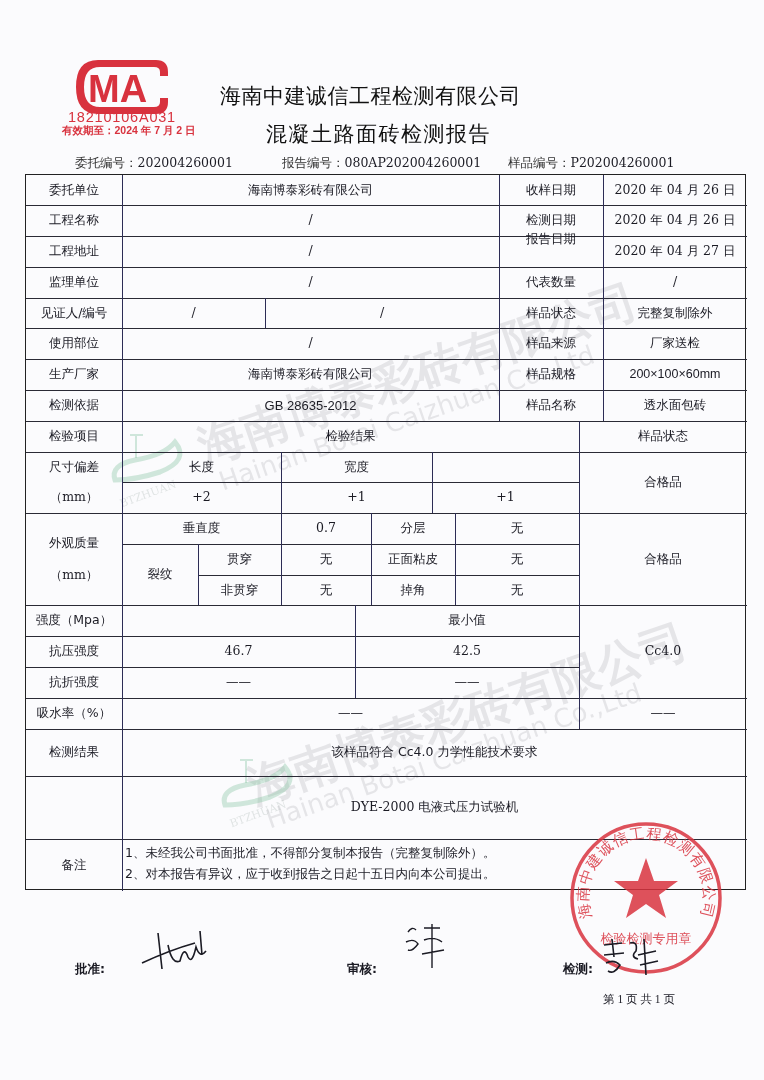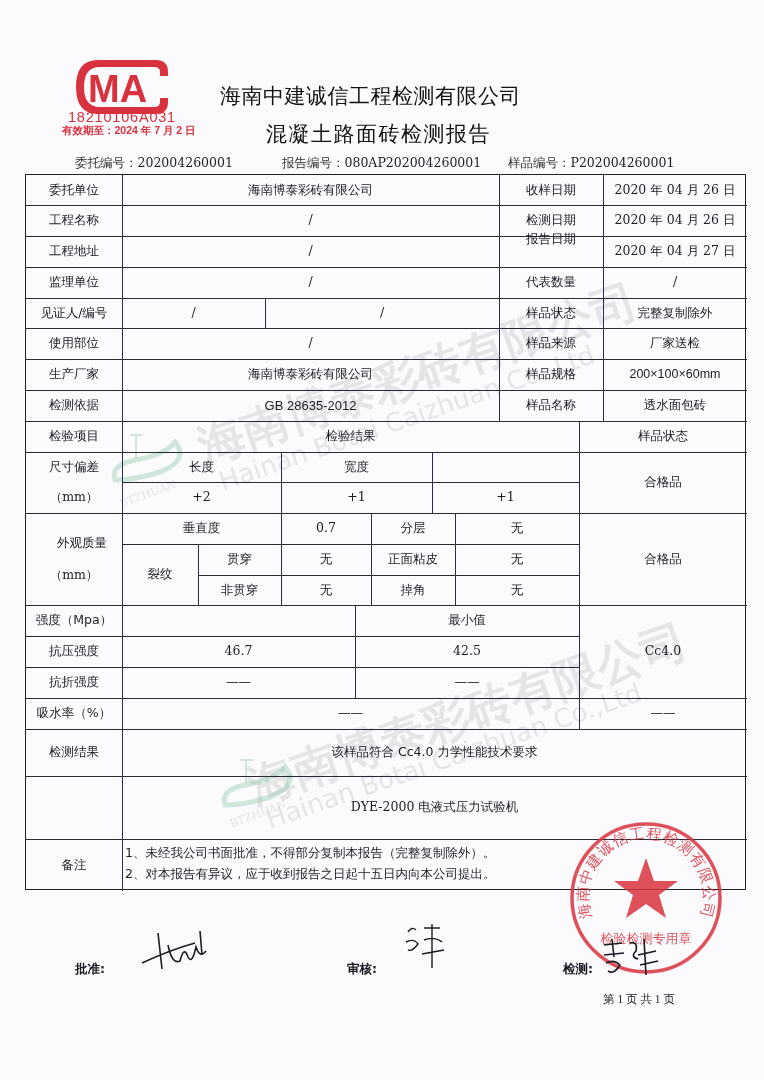--- a/index.html
+++ b/index.html
@@ -157,21 +157,21 @@
 
   <div class="cell lbl-txt" style="left:0;width:96px;top:277px;height:30px">尺寸偏差</div>
   <div class="cell" style="left:0;width:96px;top:307px;height:31px">（mm）</div>
   <div class="cell lbl-txt" style="left:255px;width:151px;top:277px;height:30px">宽度</div>
   <div class="cell lbl-txt" style="left:96px;width:159px;top:277px;height:30px">长度</div>
   <div class="cell" style="left:96px;width:159px;top:307px;height:31px">+2</div>
   <div class="cell" style="left:255px;width:151px;top:307px;height:31px">+1</div>
   <div class="cell" style="left:406px;width:147px;top:307px;height:31px">+1</div>
   <div class="cell lbl-txt" style="left:553px;width:168px;top:277px;height:61px">合格品</div>
 
-  <div class="cell lbl-txt" style="left:8px;width:96px;top:338px;height:46px;padding-top:14px">外观质量</div>
+  <div class="cell lbl-txt" style="left:0;width:96px;top:338px;height:46px;padding-top:14px">外观质量</div>
   <div class="cell" style="left:0;width:96px;top:384px;height:46px;padding-bottom:14px">（mm）</div>
   <div class="cell lbl-txt" style="left:96px;width:159px;top:338px;height:31px">垂直度</div>
   <div class="cell" style="left:255px;width:90px;top:338px;height:31px">0.7</div>
   <div class="cell lbl-txt" style="left:345px;width:84px;top:338px;height:31px">分层</div>
   <div class="cell lbl-txt" style="left:429px;width:124px;top:338px;height:31px">无</div>
   <div class="cell lbl-txt" style="left:96px;width:76px;top:369px;height:61px">裂纹</div>
   <div class="cell lbl-txt" style="left:172px;width:83px;top:369px;height:31px">贯穿</div>
   <div class="cell lbl-txt" style="left:255px;width:90px;top:369px;height:31px">无</div>
   <div class="cell lbl-txt" style="left:345px;width:84px;top:369px;height:31px">正面粘皮</div>
   <div class="cell lbl-txt" style="left:429px;width:124px;top:369px;height:31px">无</div>

